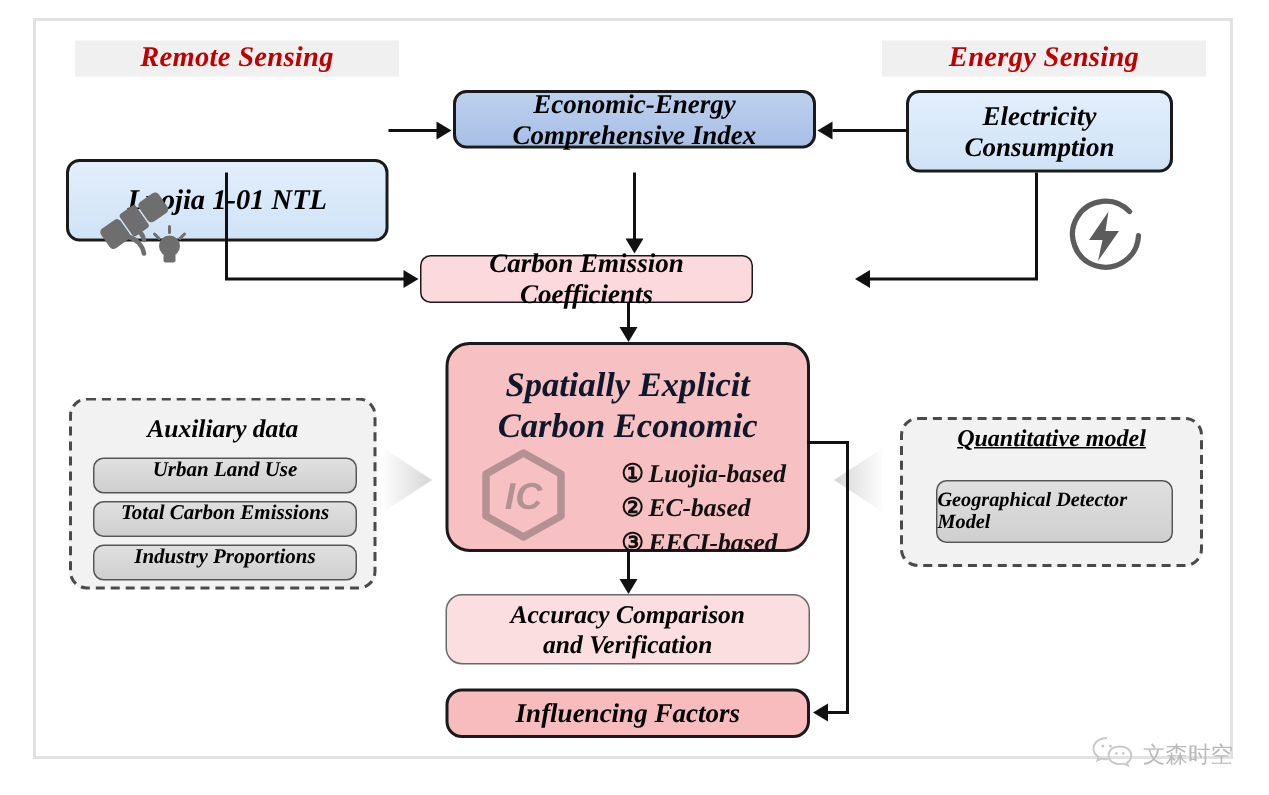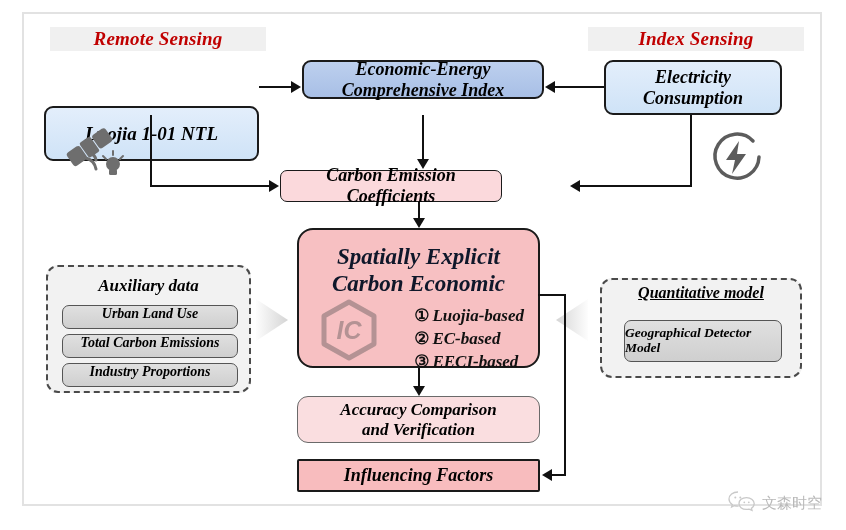--- a/index.html
+++ b/index.html
@@ -93,21 +93,21 @@
 </head>
 <body>
 
 <div id="figure">
   <div class="frame"></div>
 
   <div class="section-label" style="left:50px;top:27px;width:216px;">
     <span>Remote Sensing</span>
   </div>
   <div class="section-label" style="left:588px;top:27px;width:216px;">
-    <span>Index Sensing</span>
+    <span>Energy Sensing</span>
   </div>
 
   <div class="node blue-light" style="left:44px;top:60px;width:215px;height:55px;font-size:19px;margin-top:46px;">
     <span>Luojia 1-01 NTL</span>
   </div>
 
   <div class="node blue-mid" style="left:302px;top:60px;width:242px;height:39px;font-size:18px;flex-direction:column;">
     <span>Economic-Energy</span>
     <span>Comprehensive Index</span>
   </div>
@@ -252,21 +252,21 @@
   <div class="node pink-pale" style="left:297px;top:396px;width:243px;height:47px;font-size:17px;
               flex-direction:column;border-width:1.5px;border-color:#6a6a6a;border-radius:11px;">
     <span>Accuracy Comparison</span>
     <span>and Verification</span>
   </div>
 
   <div class="ln v" style="left:418px;top:368px;height:19px;"></div>
   <div class="ah down" style="left:413px;top:386px;"></div>
 
   <div class="node pink-mid" style="left:297px;top:459px;width:243px;height:33px;font-size:18px;
-              border-width:2.5px;border-radius:2px;">
+              border-width:2.5px;border-radius:11px;">
     <span>Influencing Factors</span>
   </div>
 
   <div class="ln h" style="left:538px;top:294px;width:28px;"></div>
   <div class="ln v" style="left:564px;top:294px;height:181px;"></div>
   <div class="ln h" style="left:552px;top:474px;width:14px;"></div>
   <div class="ah left" style="left:542px;top:469px;"></div>
 
   <div class="wm">
     <span>

